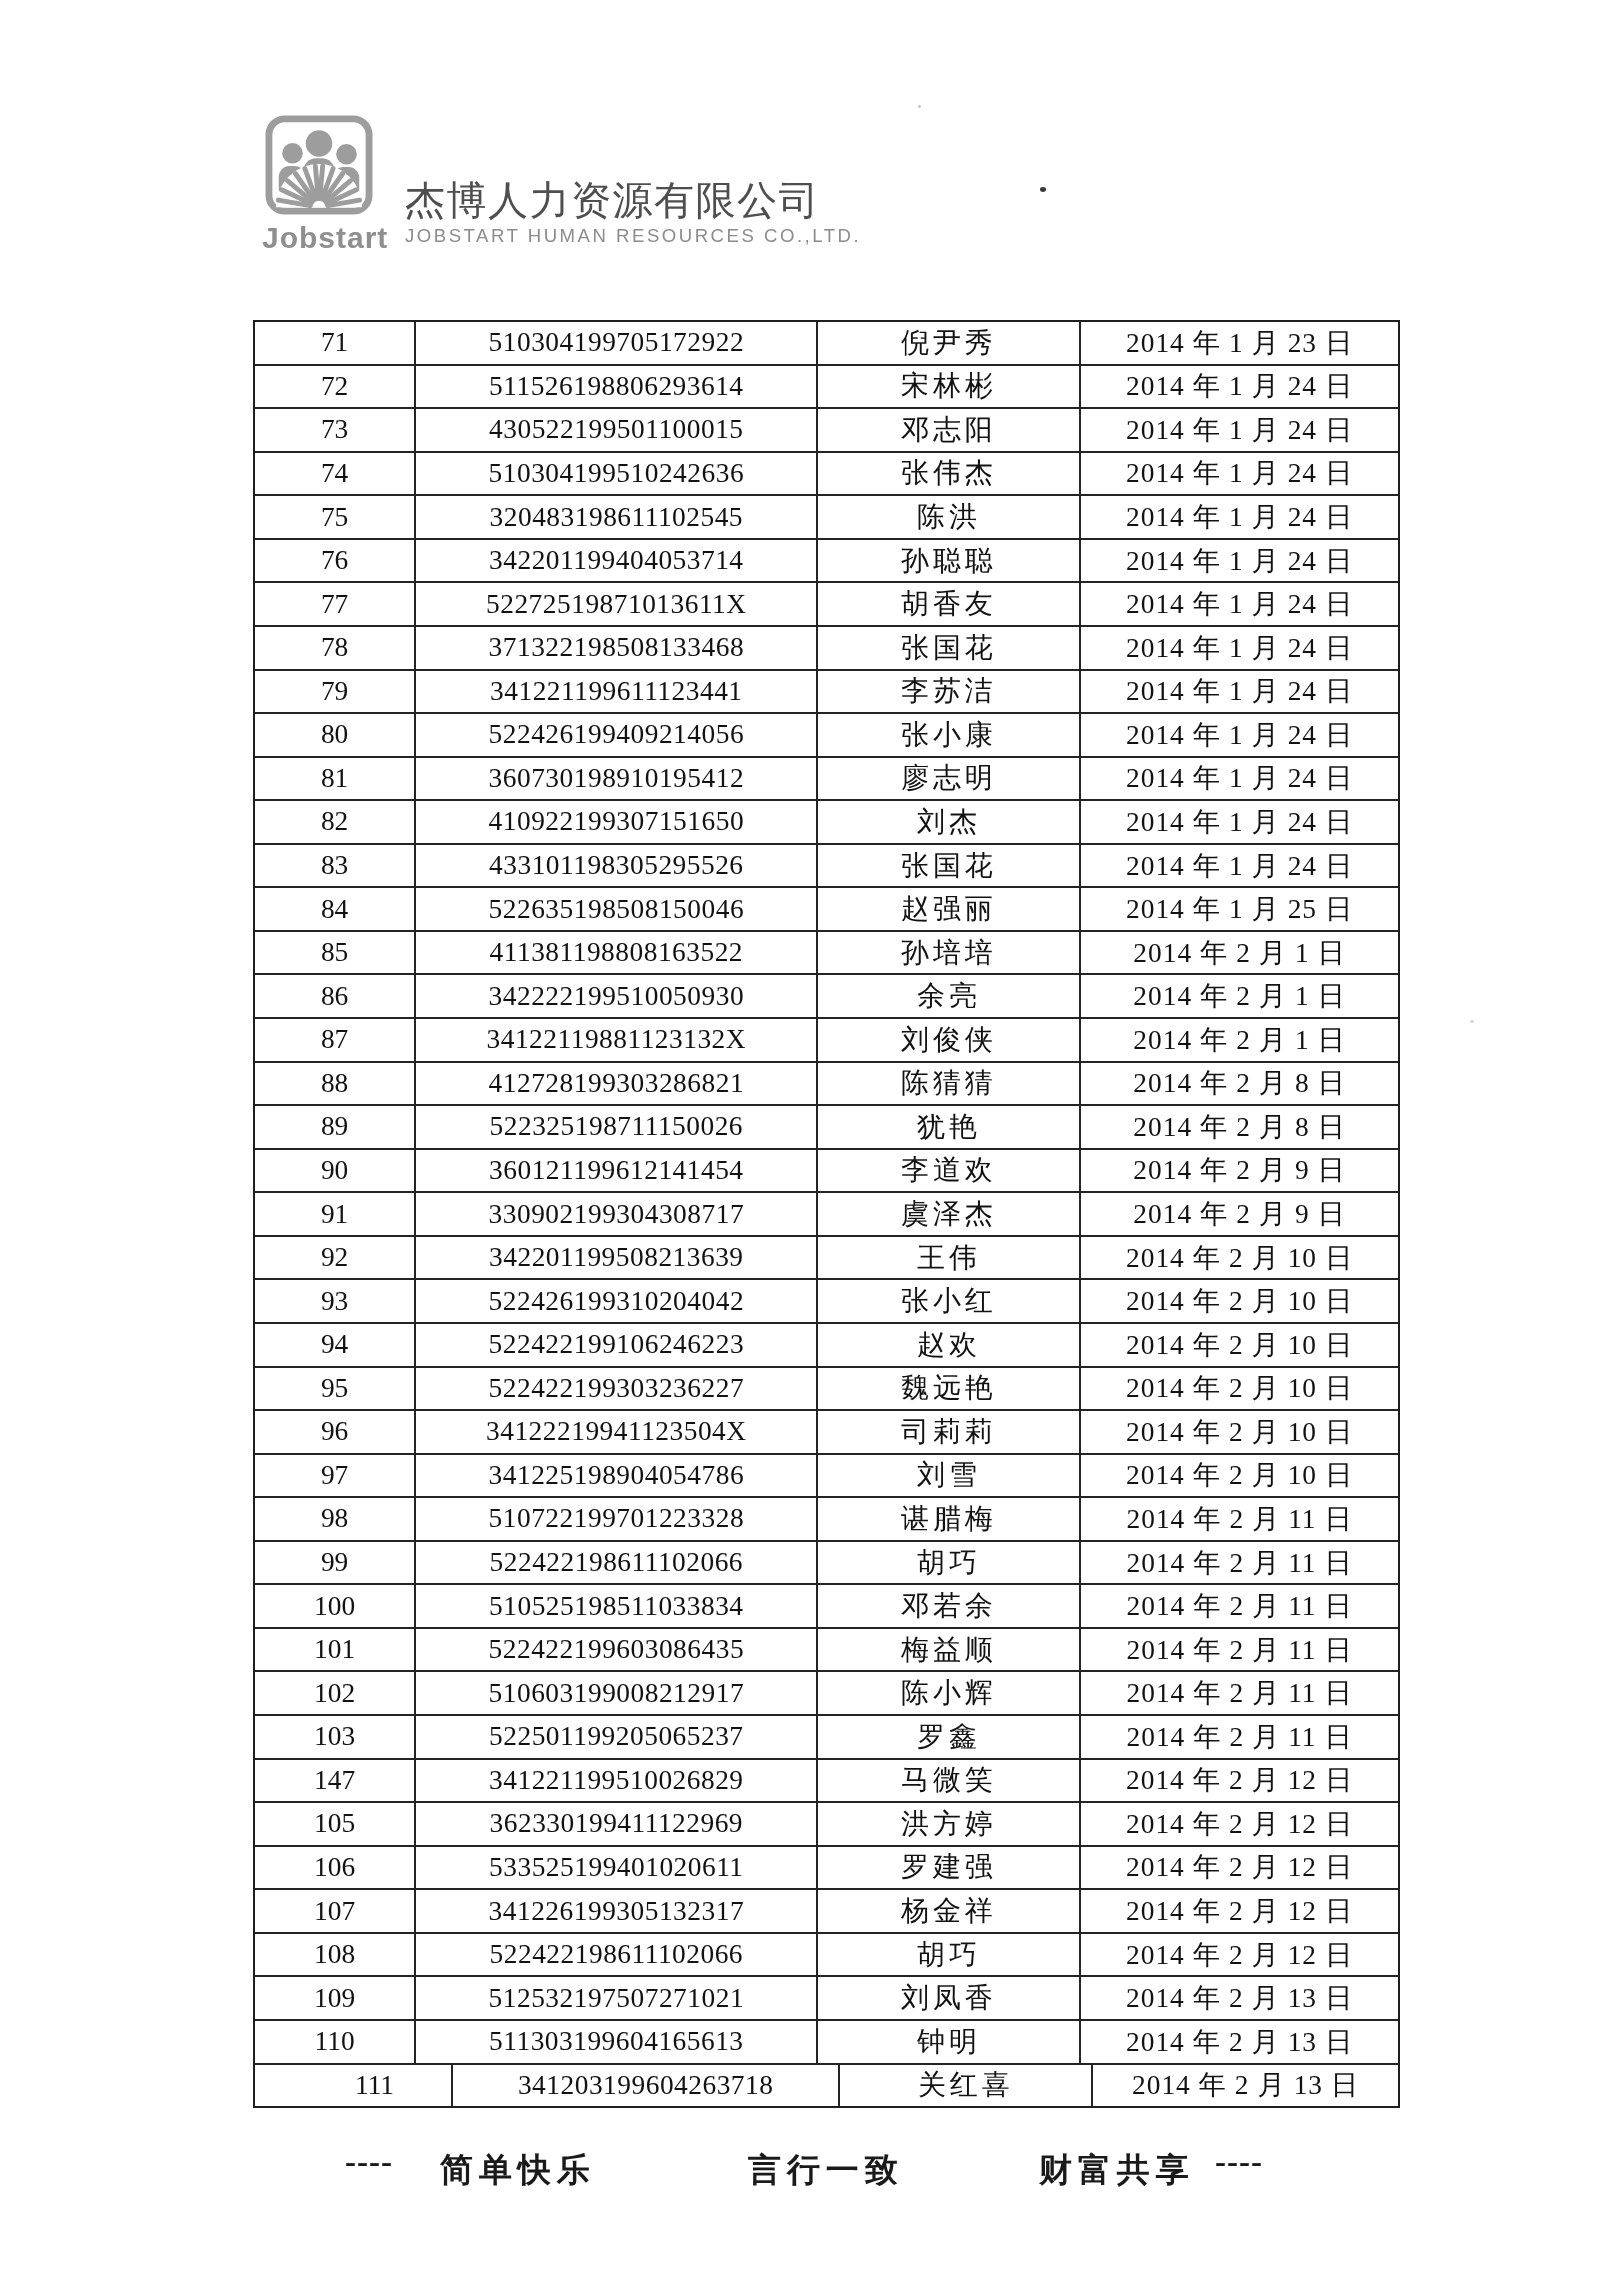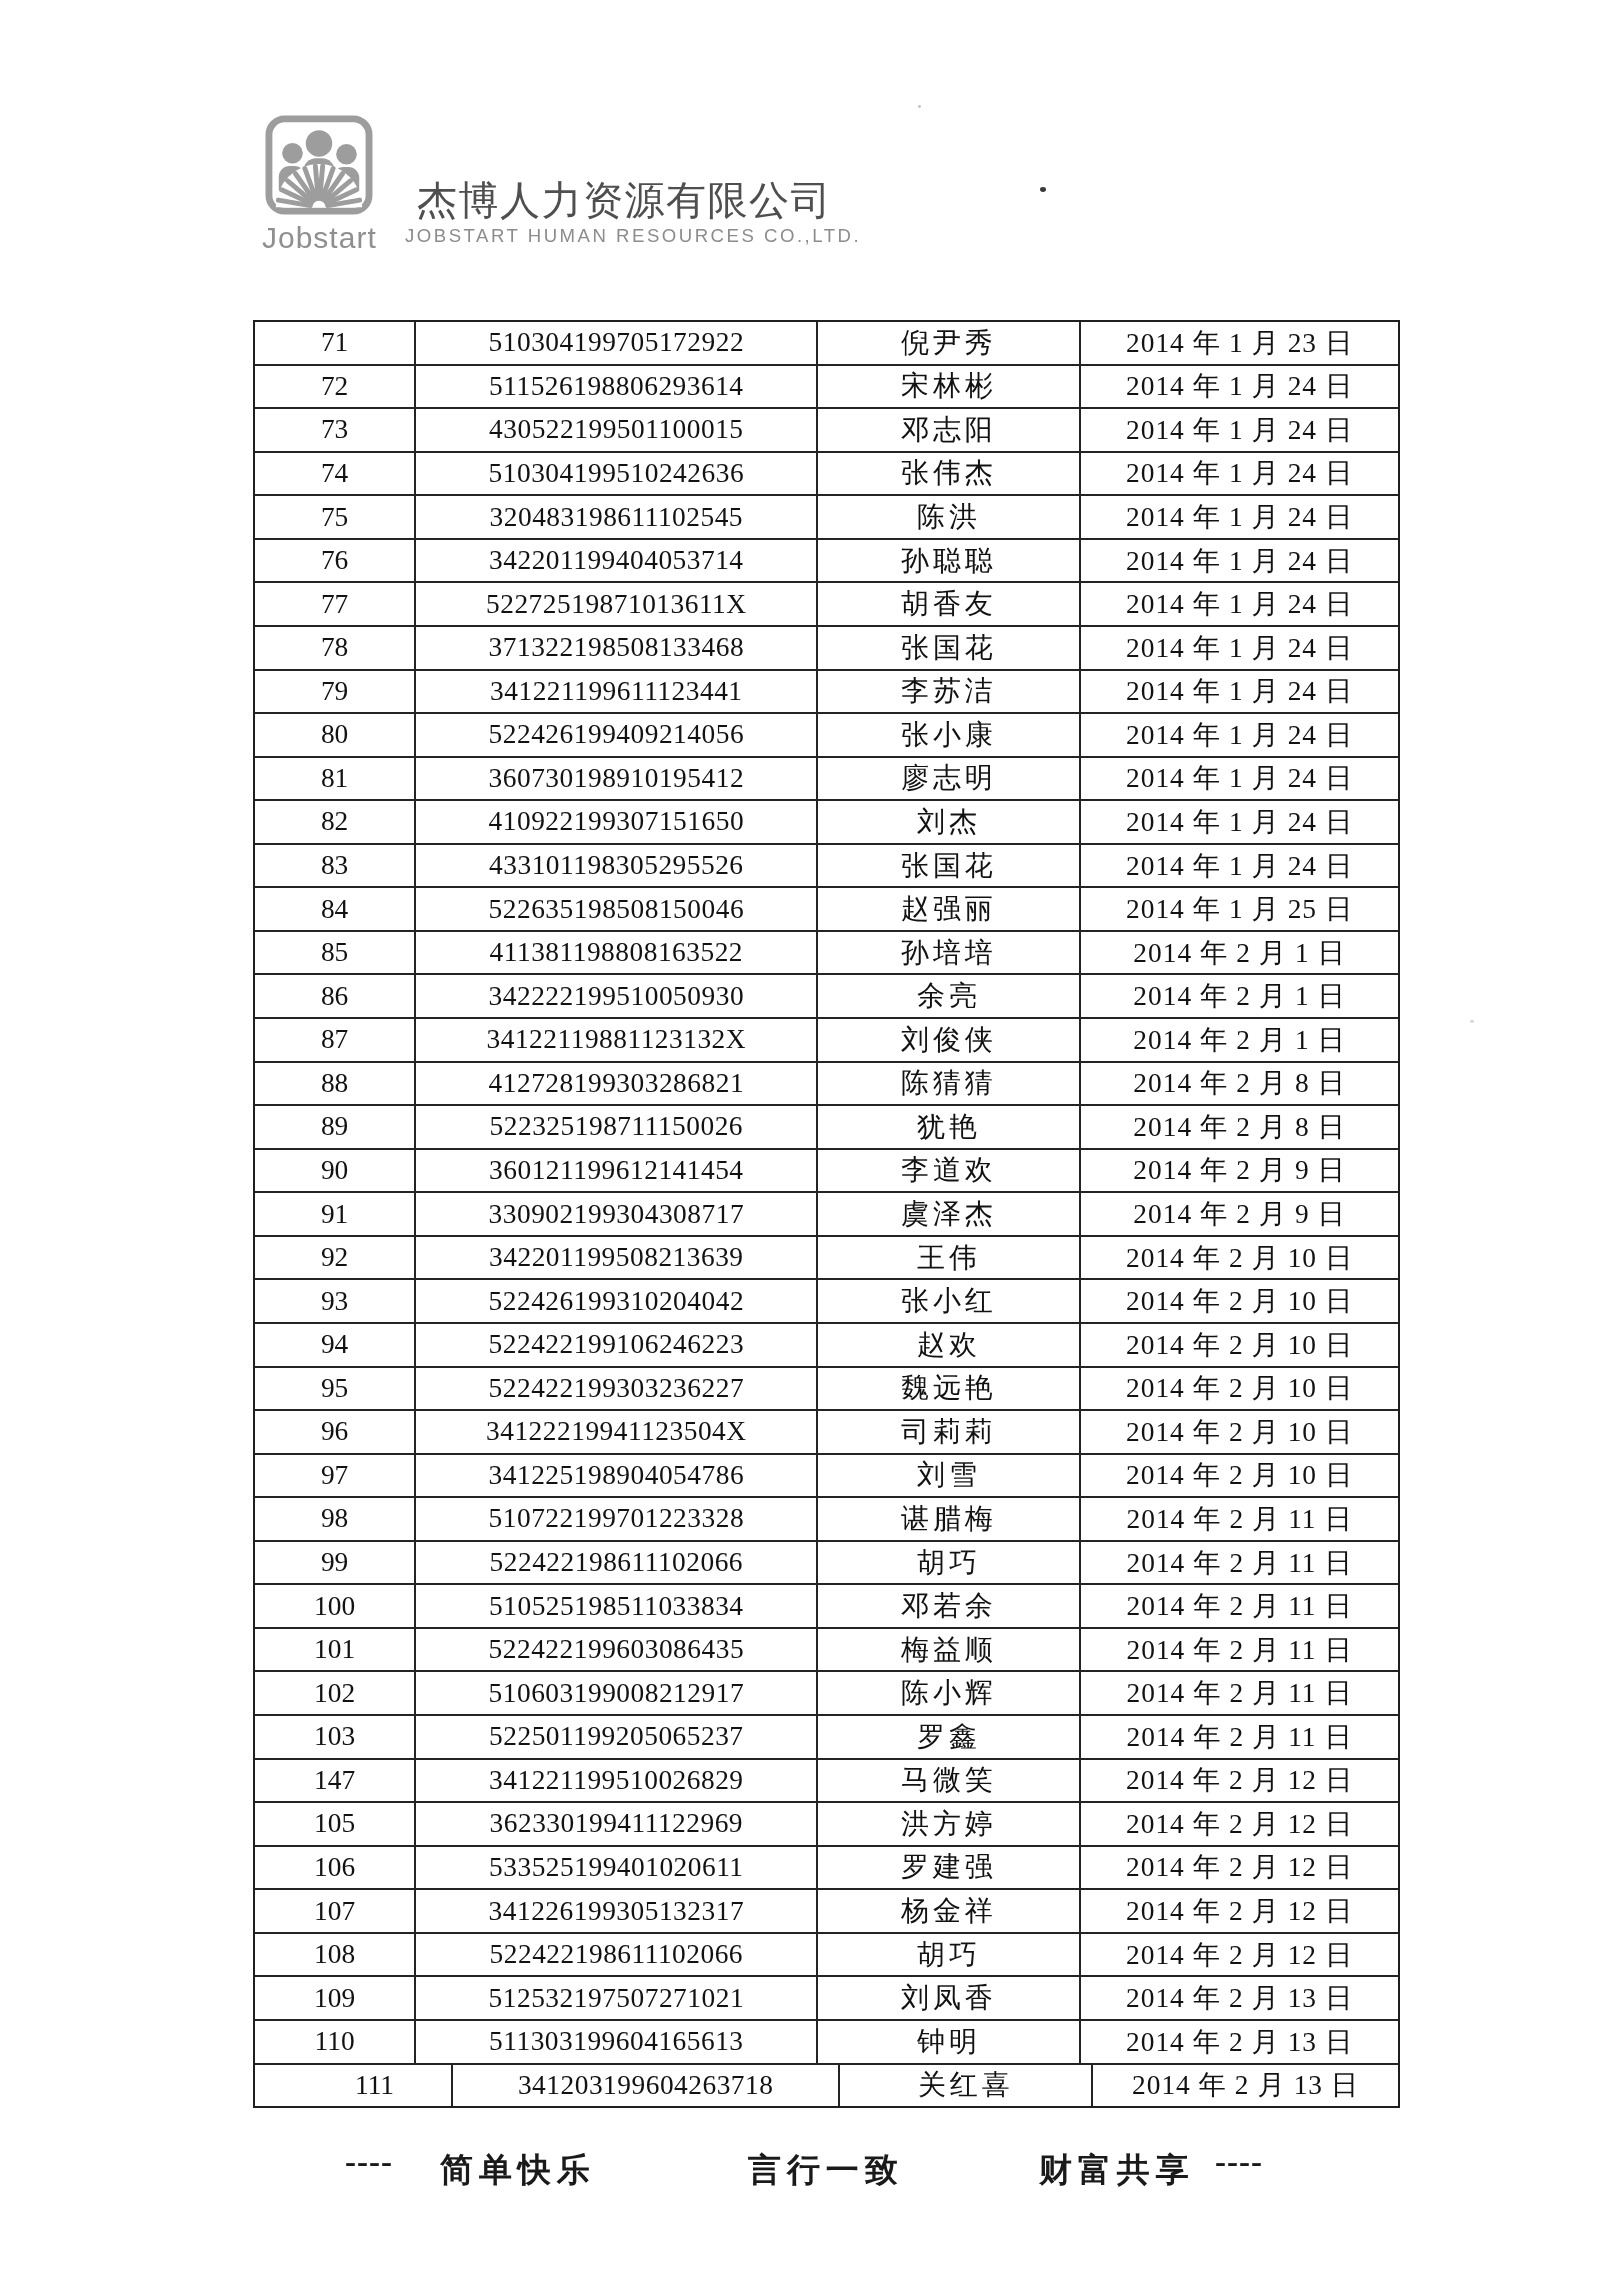--- a/index.html
+++ b/index.html
@@ -10,28 +10,28 @@
     font-family:"Liberation Serif","DejaVu Serif",serif;
     color:#161616;
     overflow:hidden;
   }
 
   
   .logo-block { position:absolute; left:261px; top:114px; width:127px; }
   .logo-svg   { display:block; width:116px; height:106px; }
   .brand-text {
     font-family:"Liberation Sans","DejaVu Sans",sans-serif;
-    font-weight:normal; font-size:30px; letter-spacing:1px;
+    font-weight:bold; font-size:30px; letter-spacing:1px;
     color:#8f8f8f; margin-top:1px; margin-left:1px;
   }
   .company { position:absolute; left:405px; top:177px; }
   .company-zh {
     font-size:40px; color:#4f4f4f; letter-spacing:1.5px;
     font-family:"Liberation Serif","DejaVu Serif",serif;
-    line-height:47px; white-space:nowrap;margin-left:12px;
+    line-height:47px; white-space:nowrap;
   }
   .company-en {
     font-family:"Liberation Sans","DejaVu Sans",sans-serif;
     font-size:18.6px; color:#8c8c8c; letter-spacing:2.5px;
     margin-top:1px; white-space:nowrap;
   }
 
   
   .speck { position:absolute; border-radius:50%; }
   .speck-1 { left:1040px; top:187px; width:5.9px; height:4.9px; background:#3a3a3a; }

